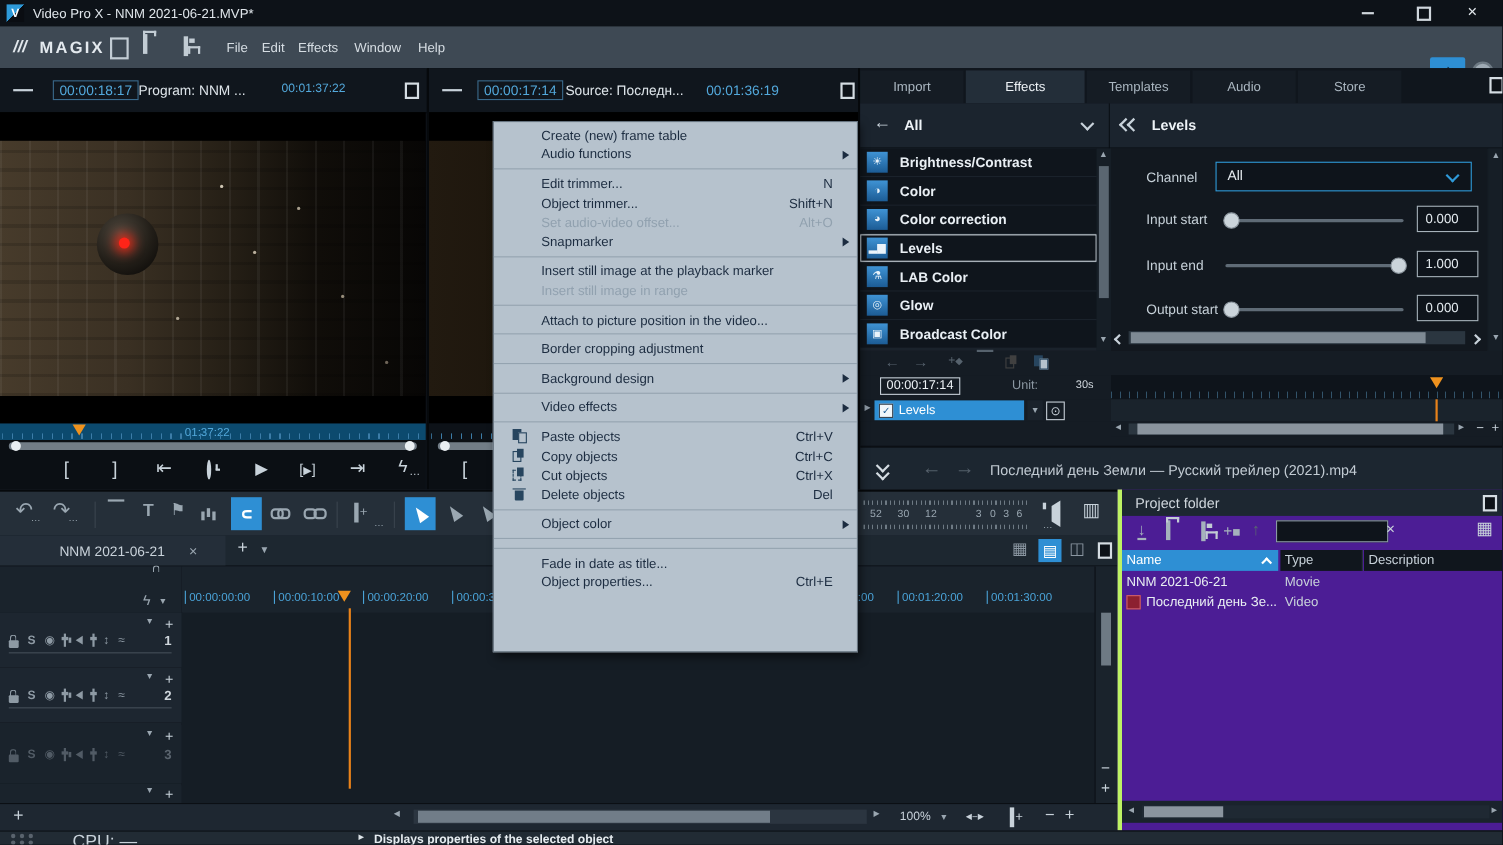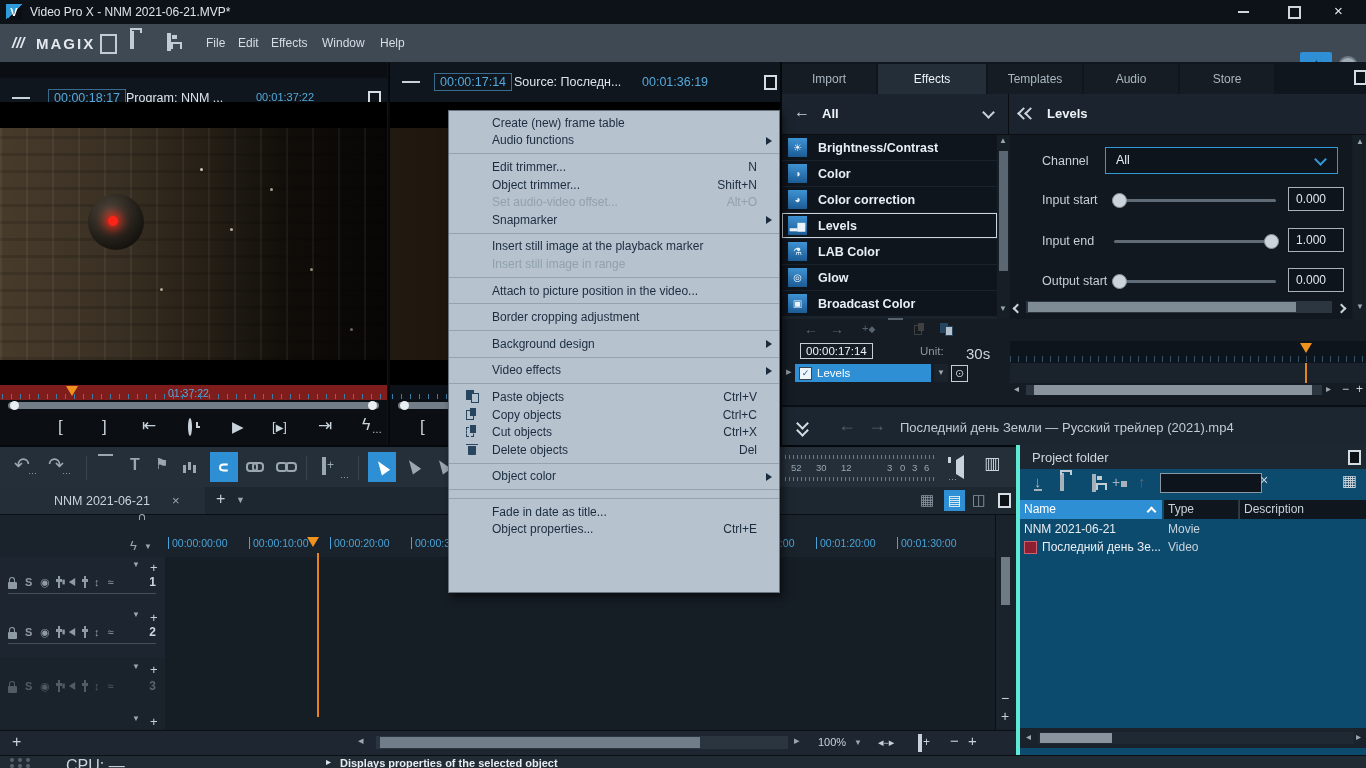--- a/index.html
+++ b/index.html
@@ -127,39 +127,39 @@
     <span class="abs" style="left:380px;top:12px;color:#d6dde3;">Help</span>
     <div class="abs" style="left:1300px;top:28px;width:32px;height:30px;background:#2e8fd4;border-radius:2px;display:flex;align-items:center;justify-content:center;">
       <span class="g g-hash" style="font-size:18px;font-weight:bold;color:#123a58;transform:rotate(15deg);"></span>
     </div>
     <div class="abs" style="left:1338px;top:32px;width:20px;height:20px;border-radius:50%;background:#9fabb5;border:2px solid #6e7a84;box-sizing:border-box;">
       <div class="abs" style="left:5px;top:5px;width:6px;height:6px;border-radius:50%;background:#3e4954;"></div>
     </div>
   </div>
 
   <div class="abs" style="left:0;top:62px;width:387px;height:383px;background:#0b0f14;">
-    <div class="abs" style="left:0;top:16px;width:426px;height:40px;background:#10161d;border-bottom:1px solid #06090c;">
+    <div class="abs" style="left:0;top:0;width:426px;height:40px;background:#10161d;border-bottom:1px solid #06090c;">
       <span class="abs ham" style="left:12px;top:14px;"></span>
       <span class="abs tc" style="left:48px;top:11px;padding:1px 5px;border:1px solid #3a6a8c;font-size:12.5px;">00:00:18:17</span>
       <span class="abs" style="left:126px;top:13px;color:#dde4e9;font-size:12.5px;">Program: NNM ...</span>
       <span class="abs tc" style="left:256px;top:13px;font-size:11px;">00:01:37:22</span>
       <span class="abs pop" style="left:368px;top:13px;"></span>
     </div>
 
     <div class="abs" style="left:0;top:40px;width:387px;height:283px;background:#000;">
       <div class="abs" style="left:0;top:26px;width:387px;height:232px;background:linear-gradient(90deg,#473b2b 0%,#3a3023 30%,#241e15 55%,#100d09 75%,#070605 100%);">
         <div class="abs" style="left:0;top:0;width:100%;height:100%;background:repeating-linear-gradient(90deg,rgba(255,255,255,0.05) 0 2px,transparent 2px 26px),repeating-linear-gradient(0deg,rgba(0,0,0,0.14) 0 3px,transparent 3px 17px);"></div>
         <div class="abs" style="left:88px;top:66px;width:56px;height:56px;border-radius:50%;background:radial-gradient(circle at 38% 32%,#4e473d,#221e18 55%,#0c0a08 90%);">
           <div class="abs" style="left:20px;top:22px;width:10px;height:10px;border-radius:50%;background:#ff2418;box-shadow:0 0 10px 4px rgba(255,40,20,0.8);"></div>
         </div>
         <div class="abs" style="left:200px;top:40px;width:3px;height:3px;border-radius:50%;background:#cfc6b4;box-shadow:30px 60px 0 #b8ae9c,70px 20px 0 #a89e8c,110px 100px 0 #978d7b,-40px 120px 0 #b0a694,150px 160px 0 #6e6558;"></div>
       </div>
     </div>
 
-    <div class="abs" style="left:0;top:323px;width:387px;height:15px;background:#7f1d1d;">
+    <div class="abs" style="left:0;top:323px;width:387px;height:15px;background:#0c4a6e;">
       <span class="abs tc" style="left:168px;top:2px;font-size:10.5px;">01:37:22</span>
       <div class="ticks abs" style="left:2px;top:9px;width:383px;height:5px;"></div>
       <div class="phead" style="left:66px;top:1px;"></div>
     </div>
     <div class="scrub" style="left:8px;top:340px;width:371px;"></div>
 
     <div class="abs" style="left:0;top:350px;width:387px;height:33px;color:#c8d2da;">
       <span class="abs g g-brl" style="left:58px;top:6px;font-size:17px;"></span>
       <span class="abs g g-brr" style="left:102px;top:6px;font-size:17px;"></span>
       <span class="abs g g-tostart" style="left:142px;top:5px;font-size:17px;"></span>
@@ -289,21 +289,21 @@
       <span class="abs g g-right" style="left:48px;top:3px;font-size:14px;"></span>
       <span class="abs" style="left:80px;top:3px;font-size:11px;"><span class="g g-plus"></span><span class="g g-diamond" style="font-size:9px;"></span></span>
       <span class="abs ic-trash" style="left:108px;top:2px;color:#56626d;"></span>
       <span class="abs gic gi-copy" style="left:132px;top:4px;position:absolute;filter:grayscale(1);"></span>
       <span class="abs gic gi-paste" style="left:158px;top:4px;position:absolute;"></span>
     </div>
 
     <div class="abs" style="left:0;top:279px;width:228px;height:22px;background:#151c24;">
       <span class="abs" style="left:18px;top:2px;padding:1px 5px;border:1px solid #c6cfd7;color:#eef3f7;font-size:11.5px;">00:00:17:14</span>
       <span class="abs" style="left:138px;top:4px;color:#8b97a2;font-size:11.5px;">Unit:</span>
-      <span class="abs" style="left:184px;top:4px;color:#cfd6dc;font-size:15px;">30s</span>
+      <span class="abs" style="left:196px;top:4px;color:#cfd6dc;font-size:10px;">30s</span>
     </div>
     <div class="abs" style="left:228px;top:279px;width:358px;height:22px;background:#0e141b;">
       <div class="tticks abs" style="left:0;top:15px;width:358px;height:6px;"></div>
       <div class="phead" style="left:290px;top:2px;"></div>
     </div>
 
     <div class="abs" style="left:0;top:301px;width:228px;height:20px;background:#151c24;">
       <span class="abs g g-trir" style="left:4px;top:3px;color:#8b97a2;font-size:11px;"></span>
       <div class="abs" style="left:13px;top:1px;width:136px;height:18px;background:#2e8fd4;display:flex;align-items:center;">
         <span style="width:11px;height:11px;background:#f0f6fa;border:1px solid #3a444e;margin:0 5px 0 4px;display:flex;align-items:center;justify-content:center;">
@@ -491,21 +491,21 @@
       <span class="abs g g-plus" style="left:968px;top:2px;font-size:15px;color:#c8d2da;"></span>
     </div>
 
     <div class="abs" style="left:995px;top:28px;width:21px;height:215px;background:#1a232c;border-left:1px solid #0b0f14;">
       <div class="abs" style="left:5px;top:42px;width:9px;height:48px;background:#6e7a84;"></div>
       <span class="abs g g-minus" style="left:5px;top:176px;font-size:14px;color:#c8d2da;"></span>
       <span class="abs g g-plus" style="left:5px;top:194px;font-size:14px;color:#c8d2da;"></span>
     </div>
   </div>
 
-  <div class="abs" style="left:1016px;top:445px;width:350px;height:310px;background:#0c4a6e;border-left:4px solid #5eead4;box-sizing:border-box;">
+  <div class="abs" style="left:1016px;top:445px;width:350px;height:310px;background:#4c1d95;border-left:4px solid #bef264;box-sizing:border-box;">
     <div class="abs" style="left:0;top:0;width:346px;height:24px;background:#1d2731;">
       <span class="abs" style="left:12px;top:5px;font-size:13px;color:#cfd6dc;">Project folder</span>
       <span class="abs pop" style="left:328px;top:5px;"></span>
     </div>
     <div class="abs" style="left:0;top:24px;width:346px;height:30px;color:#a5b2bc;">
       <span class="abs g g-down" style="left:14px;top:5px;font-size:15px;border-bottom:2px solid #a5b2bc;"></span>
       <span class="abs ic-folder" style="left:40px;top:6px;border-color:#a5b2bc;"></span>
       <span class="abs ic-floppy" style="left:68px;top:7px;border-color:#a5b2bc;"></span>
       <span class="abs" style="left:92px;top:5px;font-size:14px;"><span class="g g-plus"></span><span style="display:inline-block;width:6px;height:6px;background:#a5b2bc;margin-left:1px;"></span></span>
       <span class="abs g g-up" style="left:118px;top:5px;font-size:15px;color:#5a6670;"></span>

